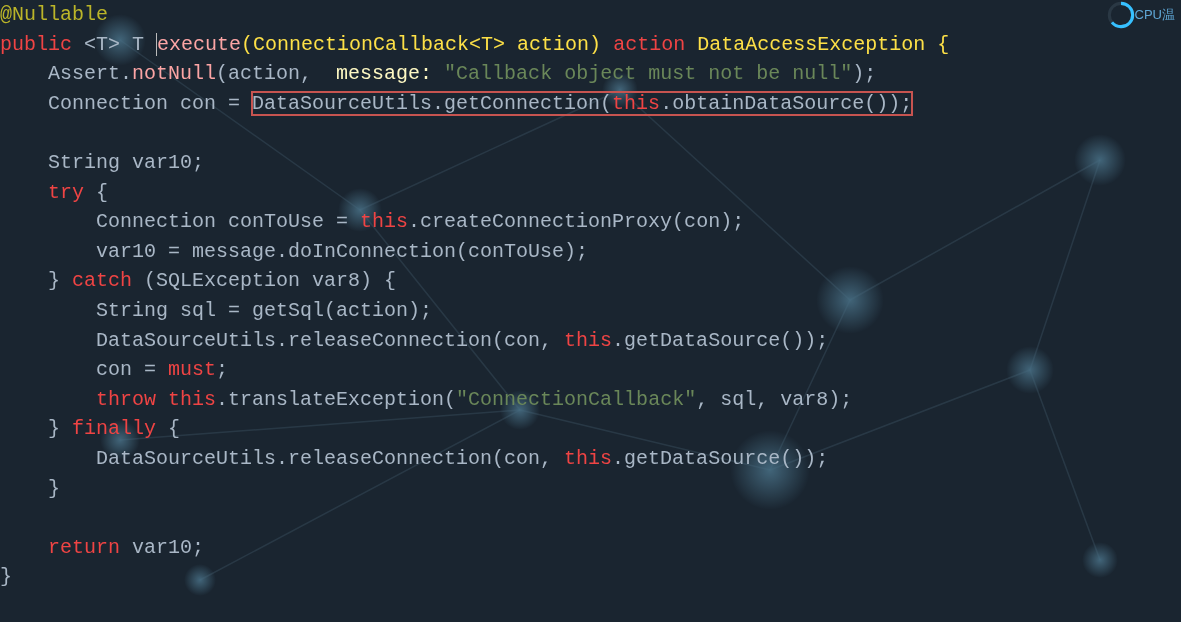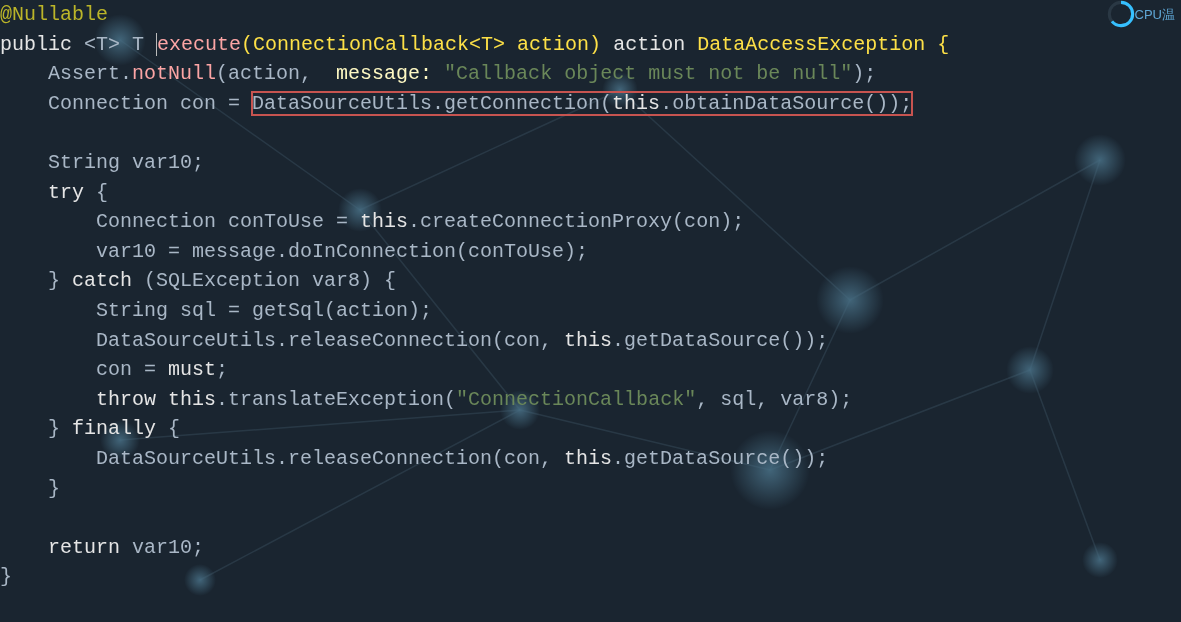--- a/index.html
+++ b/index.html
@@ -1,28 +1,28 @@
 <!DOCTYPE html>
 <html><head>
 <meta charset="utf-8">
 <style>
   html,body{margin:0;padding:0;width:1181px;height:622px;overflow:hidden;background:#1a2530;font-family:Consolas,Menlo,Monaco,"Courier New",monospace;font-size:20px;line-height:29.6px;color:#a9b7c6;position:relative}
   .bg-nodes{position:absolute;inset:0;z-index:0;opacity:.55}
   .code{position:relative;z-index:2;white-space:pre;padding:0}
-  .c-key{color:#e5e5e5}
+  .c-key{color:#ef4444}
   .c-method{color:#fca5a5}
   .c-paren{color:#fde047}
   .c-param{color:#fef9c3}
   .c-str{color:#6a8759}
   .c-ann{color:#bbb529}
   .c-ident{color:#a9b7c6}
   .hl-box{outline:2px solid #c75450;outline-offset:-1px}
   .cursor{border-left:1px solid #bbbbbb}
   .arrow{position:absolute;z-index:3;pointer-events:none}
-  .cpu-widget{position:absolute;top:0;right:6px;z-index:4;display:flex;align-items:flex-start;gap:0;font-size:13px;color:#5fa7d6;font-family:"Segoe UI",Arial,sans-serif}
+  .cpu-widget{position:absolute;top:0;right:6px;z-index:4;display:flex;align-items:center;gap:0;font-size:13px;color:#5fa7d6;font-family:"Segoe UI",Arial,sans-serif}
   .cpu-ring{width:28px;height:28px}
 </style>
 </head>
 <body>
 
 <svg class="bg-nodes" viewBox="0 0 1181 622">
   <defs>
     <radialGradient id="glow" cx="50%" cy="50%" r="50%">
       <stop offset="0%" stop-color="#6aa6c4" stop-opacity="0.9"></stop>
       <stop offset="100%" stop-color="#6aa6c4" stop-opacity="0"></stop>

